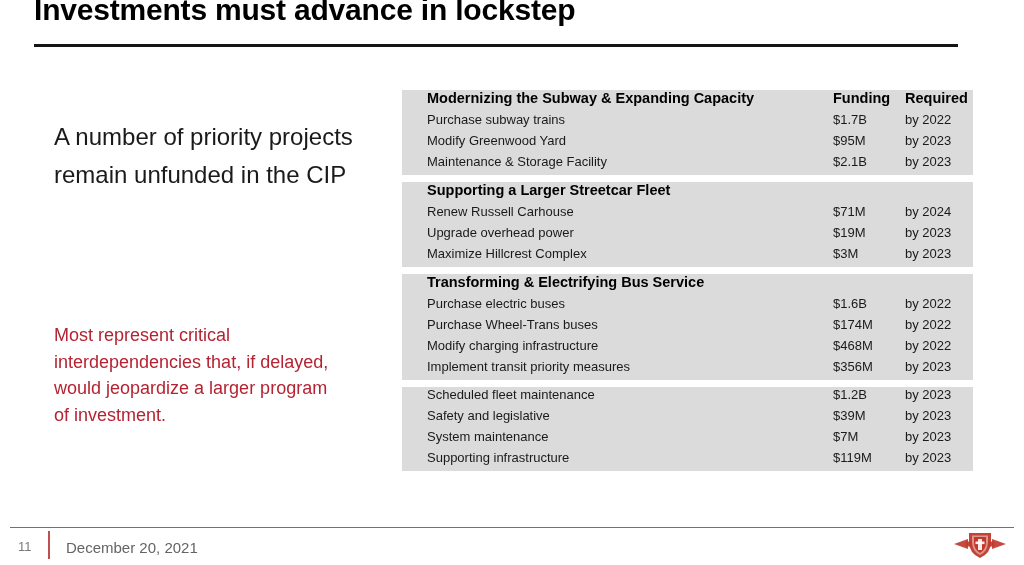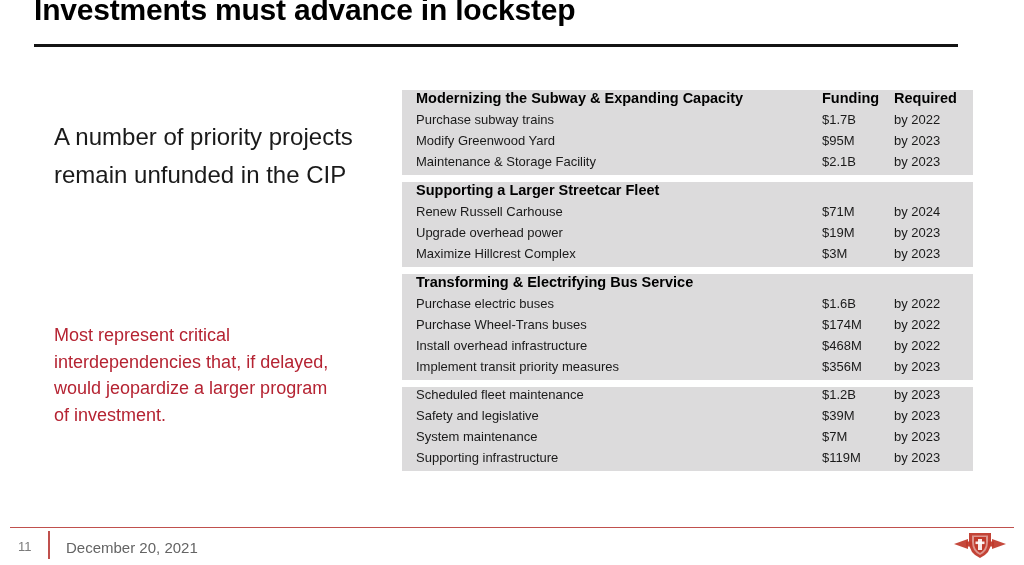--- a/index.html
+++ b/index.html
@@ -75,21 +75,21 @@
     background: #dcdbdc;
     padding: 0;
     margin-bottom: 7px;
   }
   .tbl-section:last-child { margin-bottom: 0; }
 
   .trow {
     display: flex;
     align-items: baseline;
     height: 21px;
-    padding-left: 14px;
+    padding-left: 25px;
   }
 
   .trow .c-name  { flex: 0 0 406px; }
   .trow .c-fund  { flex: 0 0 72px; }
   .trow .c-when  { flex: 0 0 80px; }
 
   .trow.header {
     font-weight: bold;
     font-size: 14.5px;
     color: #000000;
@@ -212,21 +212,21 @@
           <div class="c-name">Purchase electric buses</div>
           <div class="c-fund">$1.6B</div>
           <div class="c-when">by 2022</div>
         </div>
         <div class="trow item">
           <div class="c-name">Purchase Wheel-Trans buses</div>
           <div class="c-fund">$174M</div>
           <div class="c-when">by 2022</div>
         </div>
         <div class="trow item">
-          <div class="c-name">Install overhead infrastructure</div>
+          <div class="c-name">Modify charging infrastructure</div>
           <div class="c-fund">$468M</div>
           <div class="c-when">by 2022</div>
         </div>
         <div class="trow item">
           <div class="c-name">Implement transit priority measures</div>
           <div class="c-fund">$356M</div>
           <div class="c-when">by 2023</div>
         </div>
       </div>
       <div class="tbl-section">

